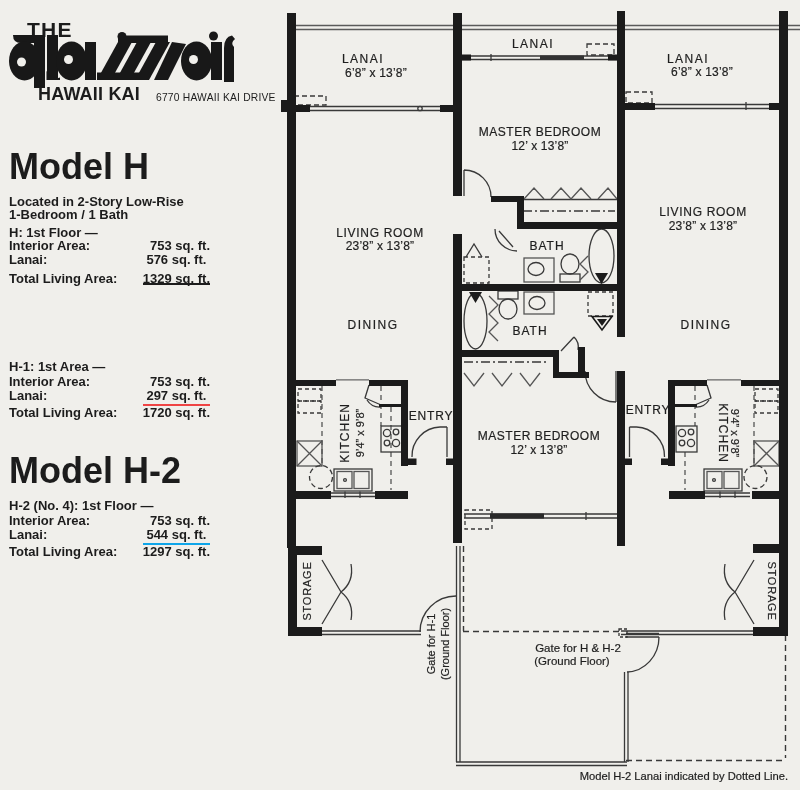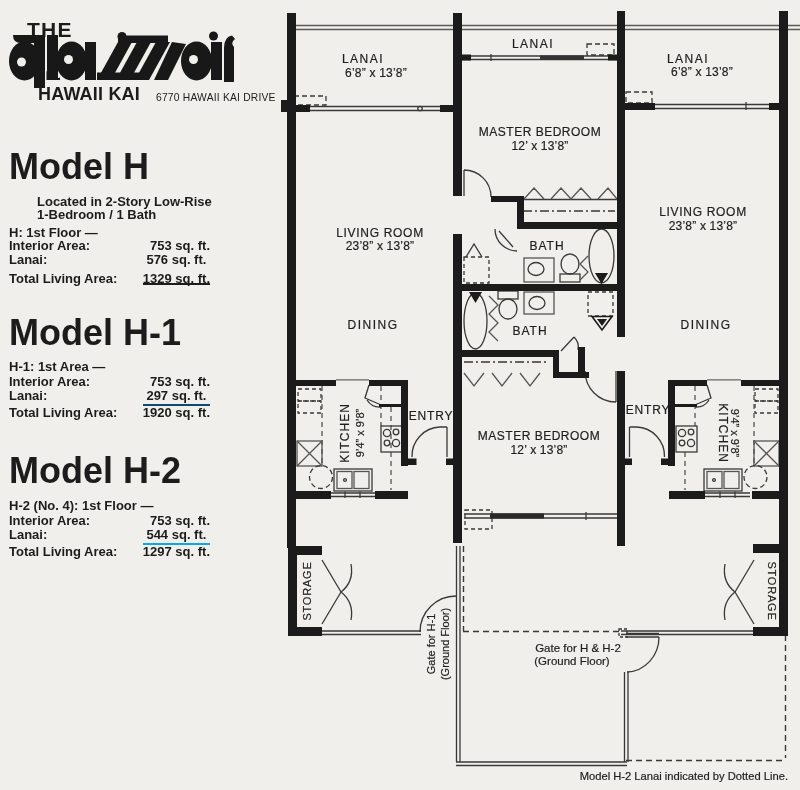--- a/index.html
+++ b/index.html
@@ -44,33 +44,32 @@
       <path d="M224 48 Q224 37 232 35.5 L235 39 Q230 43 234 47 L234 82 L224 82 Z"></path>
     </g>
   </svg>
 
   <div class="abs" style="left:38px;top:84px;font-size:18px;font-weight:700;letter-spacing:0.2px;">HAWAII KAI</div>
 
   <div class="abs" style="left:156px;top:92px;font-size:10.3px;font-weight:400;letter-spacing:0.2px;">6770 HAWAII KAI DRIVE</div>
 
   <div class="hdr" style="top:146px;">Model H</div>
 
-  <div class="sub" style="top:194.5px;margin-left:28px;">Located in 2-Story Low-Rise<br>1-Bedroom / 1 Bath</div>
+  <div class="sub" style="top:194.5px;">Located in 2-Story Low-Rise<br>1-Bedroom / 1 Bath</div>
 
   <div class="sub" style="top:226px;">H: 1st Floor —</div>
   <div class="row" style="top:238px;">Interior Area:<span class="val">753 sq. ft.</span></div>
   <div class="row" style="top:252px;">Lanai:<span class="val" style="border-bottom:2px solid #1c1c1c;padding-bottom:16px;">&nbsp;576 sq. ft.&nbsp;</span></div>
   <div class="row" style="top:271px;">Total Living Area:<span class="val">1329 sq. ft.</span></div>
 
-  <div class="hdr" style="top:312px;">Model H-1</div>
 
   <div class="sub" style="top:360px;">H-1: 1st Area —</div>
   <div class="row" style="top:374px;">Interior Area:<span class="val">753 sq. ft.</span></div>
-  <div class="row" style="top:388px;">Lanai:<span class="val" style="border-bottom:2px solid #0c4a6e;padding-bottom:1px;">&nbsp;297 sq. ft.&nbsp;</span></div>
-  <div class="row" style="top:405px;">Total Living Area:<span class="val">1920 sq. ft.</span></div>
+  <div class="row" style="top:388px;">Lanai:<span class="val" style="border-bottom:2px solid #ef4444;padding-bottom:1px;">&nbsp;297 sq. ft.&nbsp;</span></div>
+  <div class="row" style="top:405px;">Total Living Area:<span class="val">1720 sq. ft.</span></div>
 
   <div class="hdr" style="top:450px;">Model H-2</div>
 
   <div class="sub" style="top:499px;">H-2 (No. 4): 1st Floor —</div>
   <div class="row" style="top:513px;">Interior Area:<span class="val">753 sq. ft.</span></div>
   <div class="row" style="top:527px;">Lanai:<span class="val" style="border-bottom:2px solid #0ea5e9;padding-bottom:1px;">&nbsp;544 sq. ft.&nbsp;</span></div>
   <div class="row" style="top:544px;">Total Living Area:<span class="val">1297 sq. ft.</span></div>
 </div>
 
 <svg class="abs" style="left:0;top:0;" width="800" height="790" viewBox="0 0 800 790">

